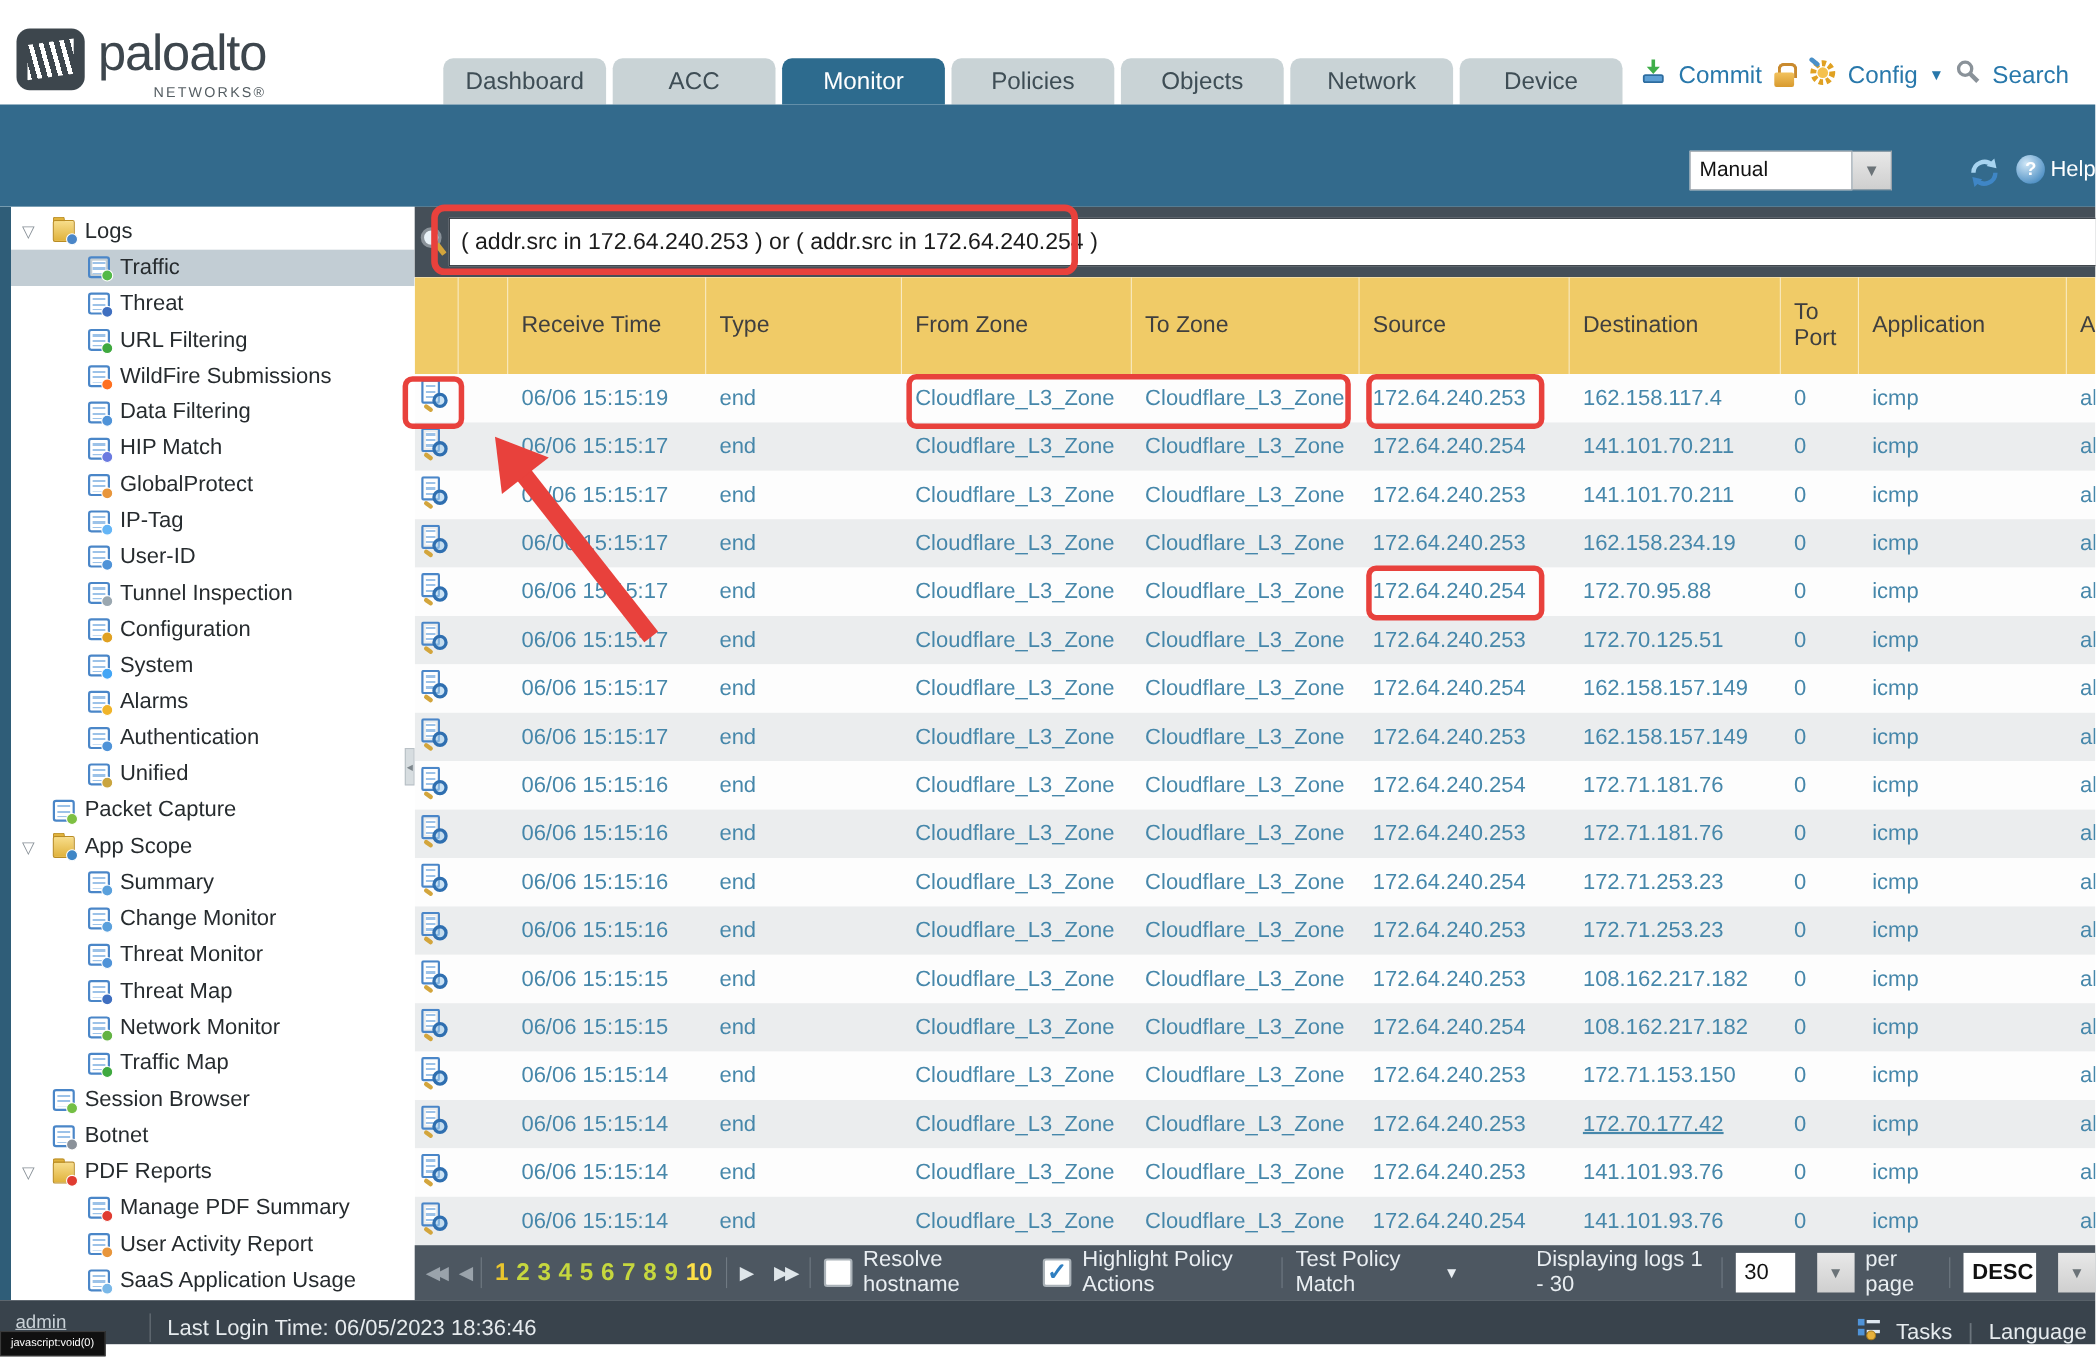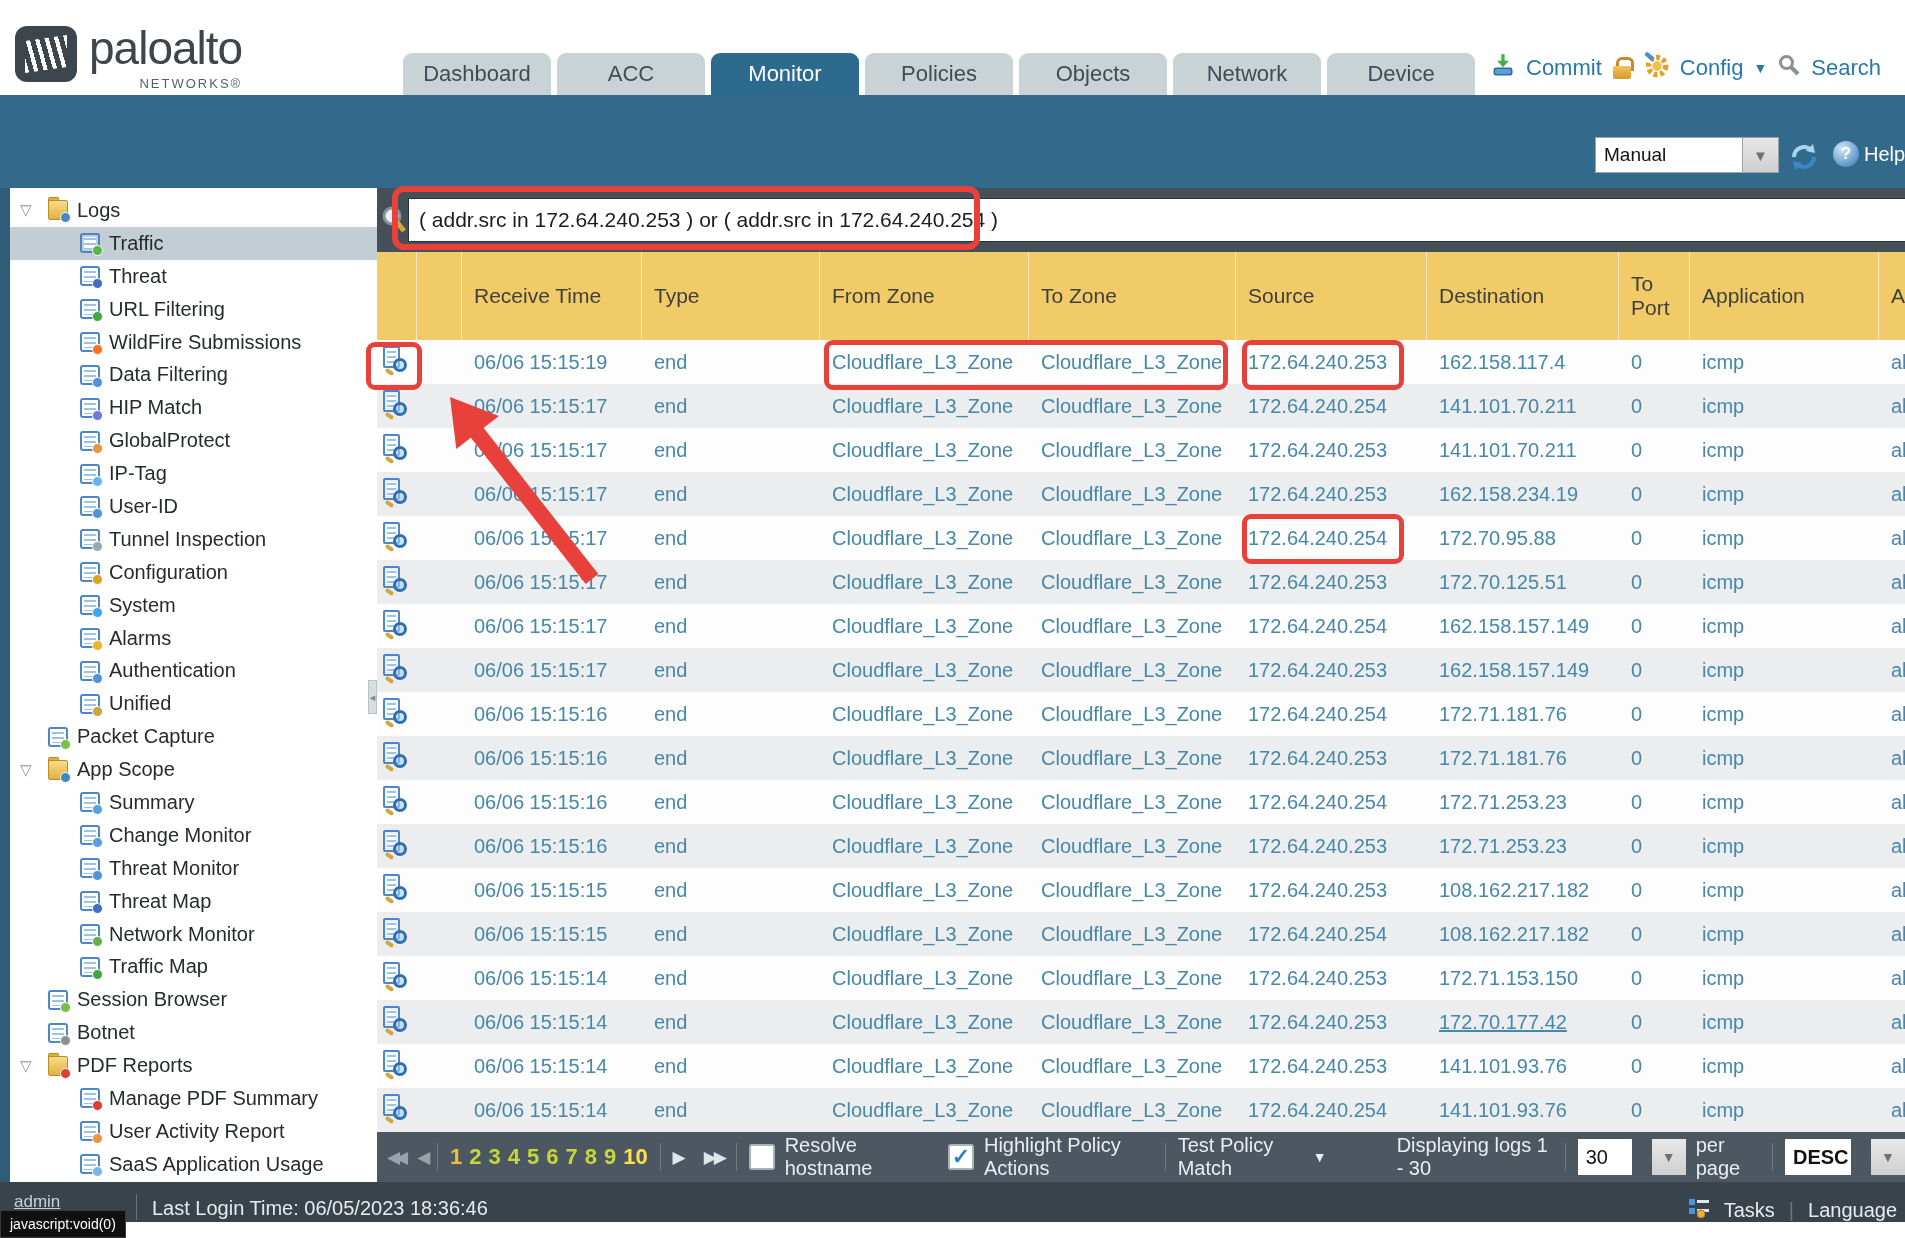--- a/index.html
+++ b/index.html
@@ -27,21 +27,21 @@
   .utils .lbl { cursor:pointer; }
   .caret { font-size:14px; color:#2878ab; }
   .lock { width:20px; height:22px; position:relative; }
   .lock:before { content:""; position:absolute; left:4px; top:0; width:12px; height:11px;
      border:3px solid #c98a2e; border-bottom:none; border-radius:6px 6px 0 0; }
   .lock:after { content:""; position:absolute; left:1px; top:9px; width:18px; height:13px;
      background:linear-gradient(#f2c25d,#d89a2e); border-radius:2px; }
 
   
   .teal { position:absolute; left:0; top:95px; width:1905px; height:93px; background:#336a8c; }
-  .manual-wrap { position:absolute; left:1595px; top:42px; display:flex; }
+  .manual-wrap { position:absolute; left:1536px; top:42px; display:flex; }
   .manual-box { width:148px; height:36px; background:#fff; border:1px solid #9aa3ab; font-size:19px;
                 color:#111; display:flex; align-items:center; padding-left:8px; }
   .manual-btn { width:36px; height:36px; background:linear-gradient(#e8e8e8,#cfcfcf); border:1px solid #9aa3ab;
                 border-left:none; display:flex; align-items:center; justify-content:center; color:#6b7378; font-size:15px; }
   .refresh { position:absolute; left:1788px; top:46px; }
   .helpgrp { position:absolute; left:1833px; top:46px; display:flex; align-items:center; gap:5px; color:#fff; font-size:20px; }
   .help-circ { width:26px; height:26px; border-radius:50%; background:radial-gradient(circle at 35% 30%,#cfe7f7,#2b77b5);
                color:#fff; font-weight:bold; font-size:17px; display:flex; align-items:center; justify-content:center; }
 
   
@@ -106,21 +106,21 @@
   .dd-btn { width:34px; height:36px; background:linear-gradient(#e8e8e8,#cfcfcf); color:#6b7378; font-size:14px;
             display:flex; align-items:center; justify-content:center; }
 
   
   .statusbar { position:absolute; left:0; top:1182px; width:1905px; height:40px; background:#39434c;
                color:#e6ebee; font-size:20px; }
   .sb-admin { position:absolute; left:14px; top:10px; font-size:17px; color:#c9d1d7; text-decoration:underline; cursor:pointer; }
   .sb-sep { position:absolute; top:12px; width:1px; height:26px; background:#6b747c; }
   .sb-login { position:absolute; left:152px; top:15px; }
   .sb-right { position:absolute; right:8px; top:15px; display:flex; align-items:center; gap:14px; }
-  .tooltip { position:absolute; left:0; top:1210px; background:#101010; color:#fff; font-size:14px;
+  .tooltip { position:absolute; left:0; top:1210px; background:#101010; color:#fff; font-size:10px;
              padding:5px 9px; border:1px solid #3a3a3a; }
 
   
   .anno { position:absolute; border:6px solid #e8413c; border-radius:12px; pointer-events:none; }
   .anno.thin { border-width:5px; border-radius:9px; }
   .arrow-svg { position:absolute; pointer-events:none; }
 </style>
 </head>
 <body>
 

